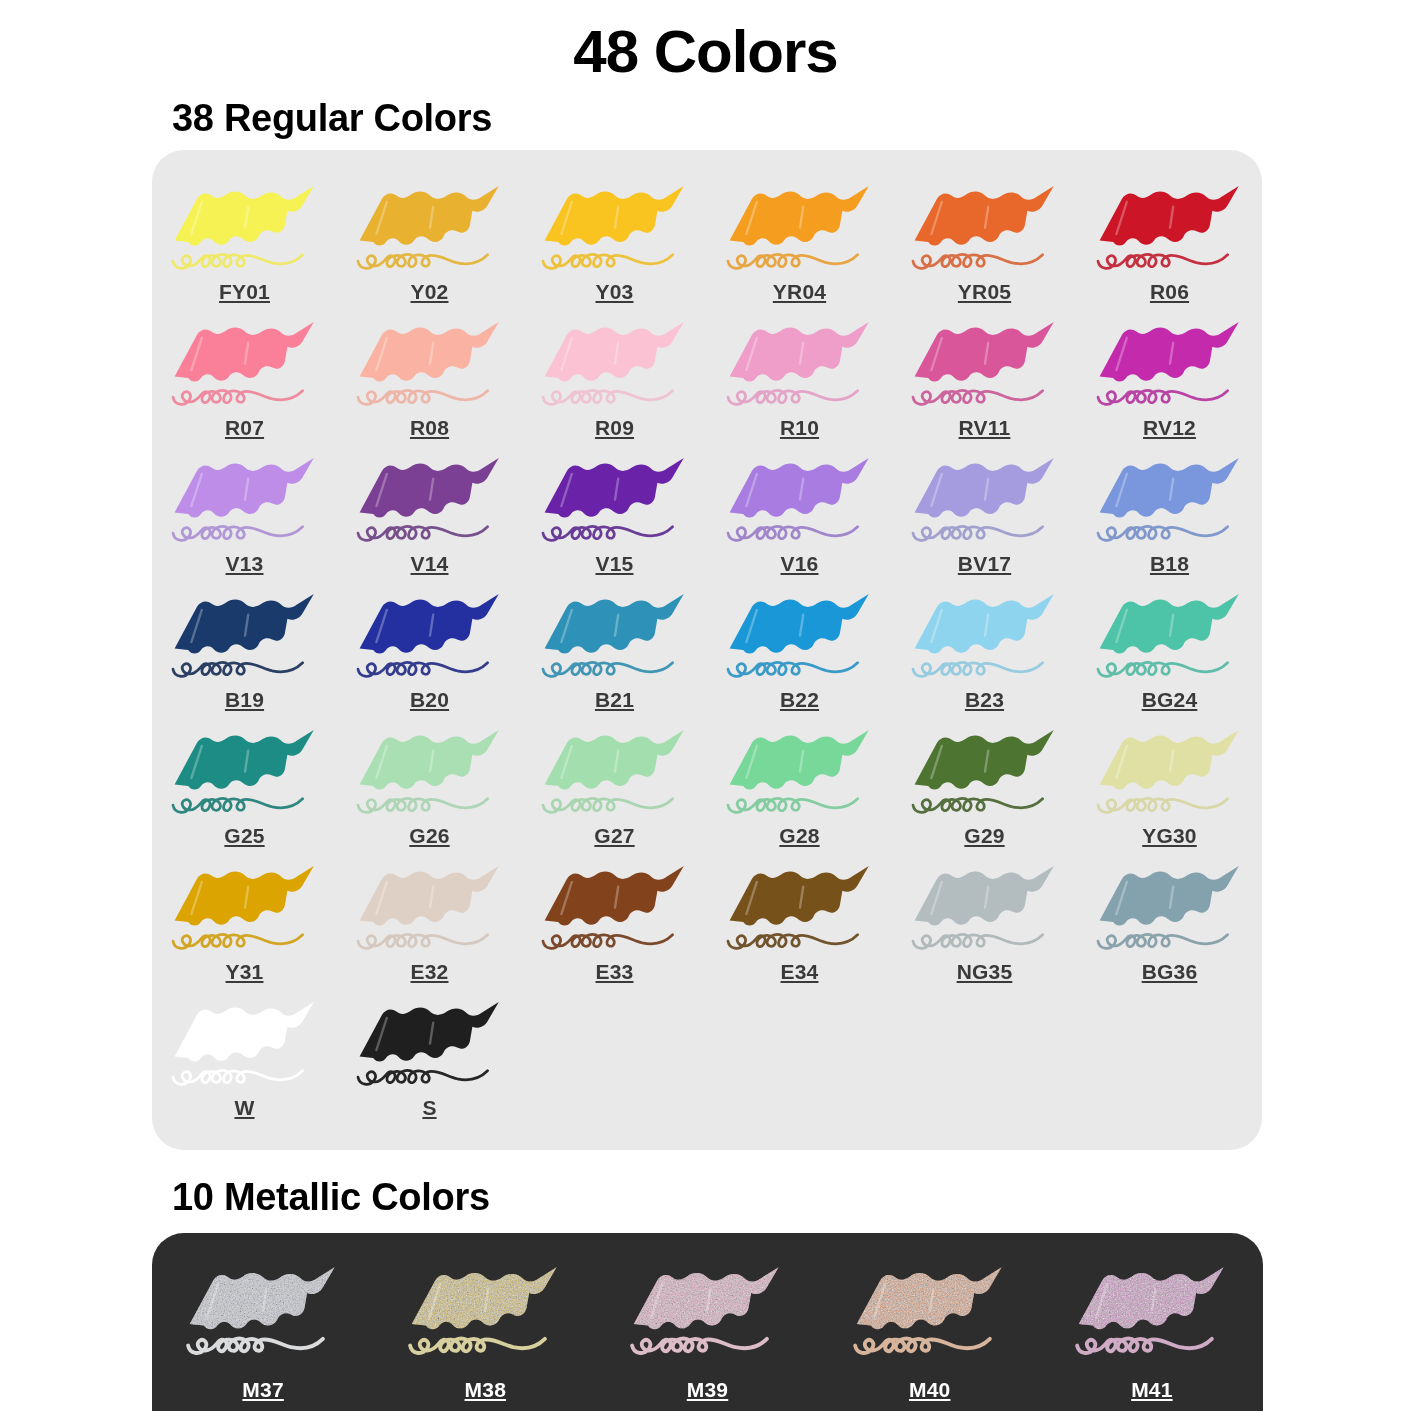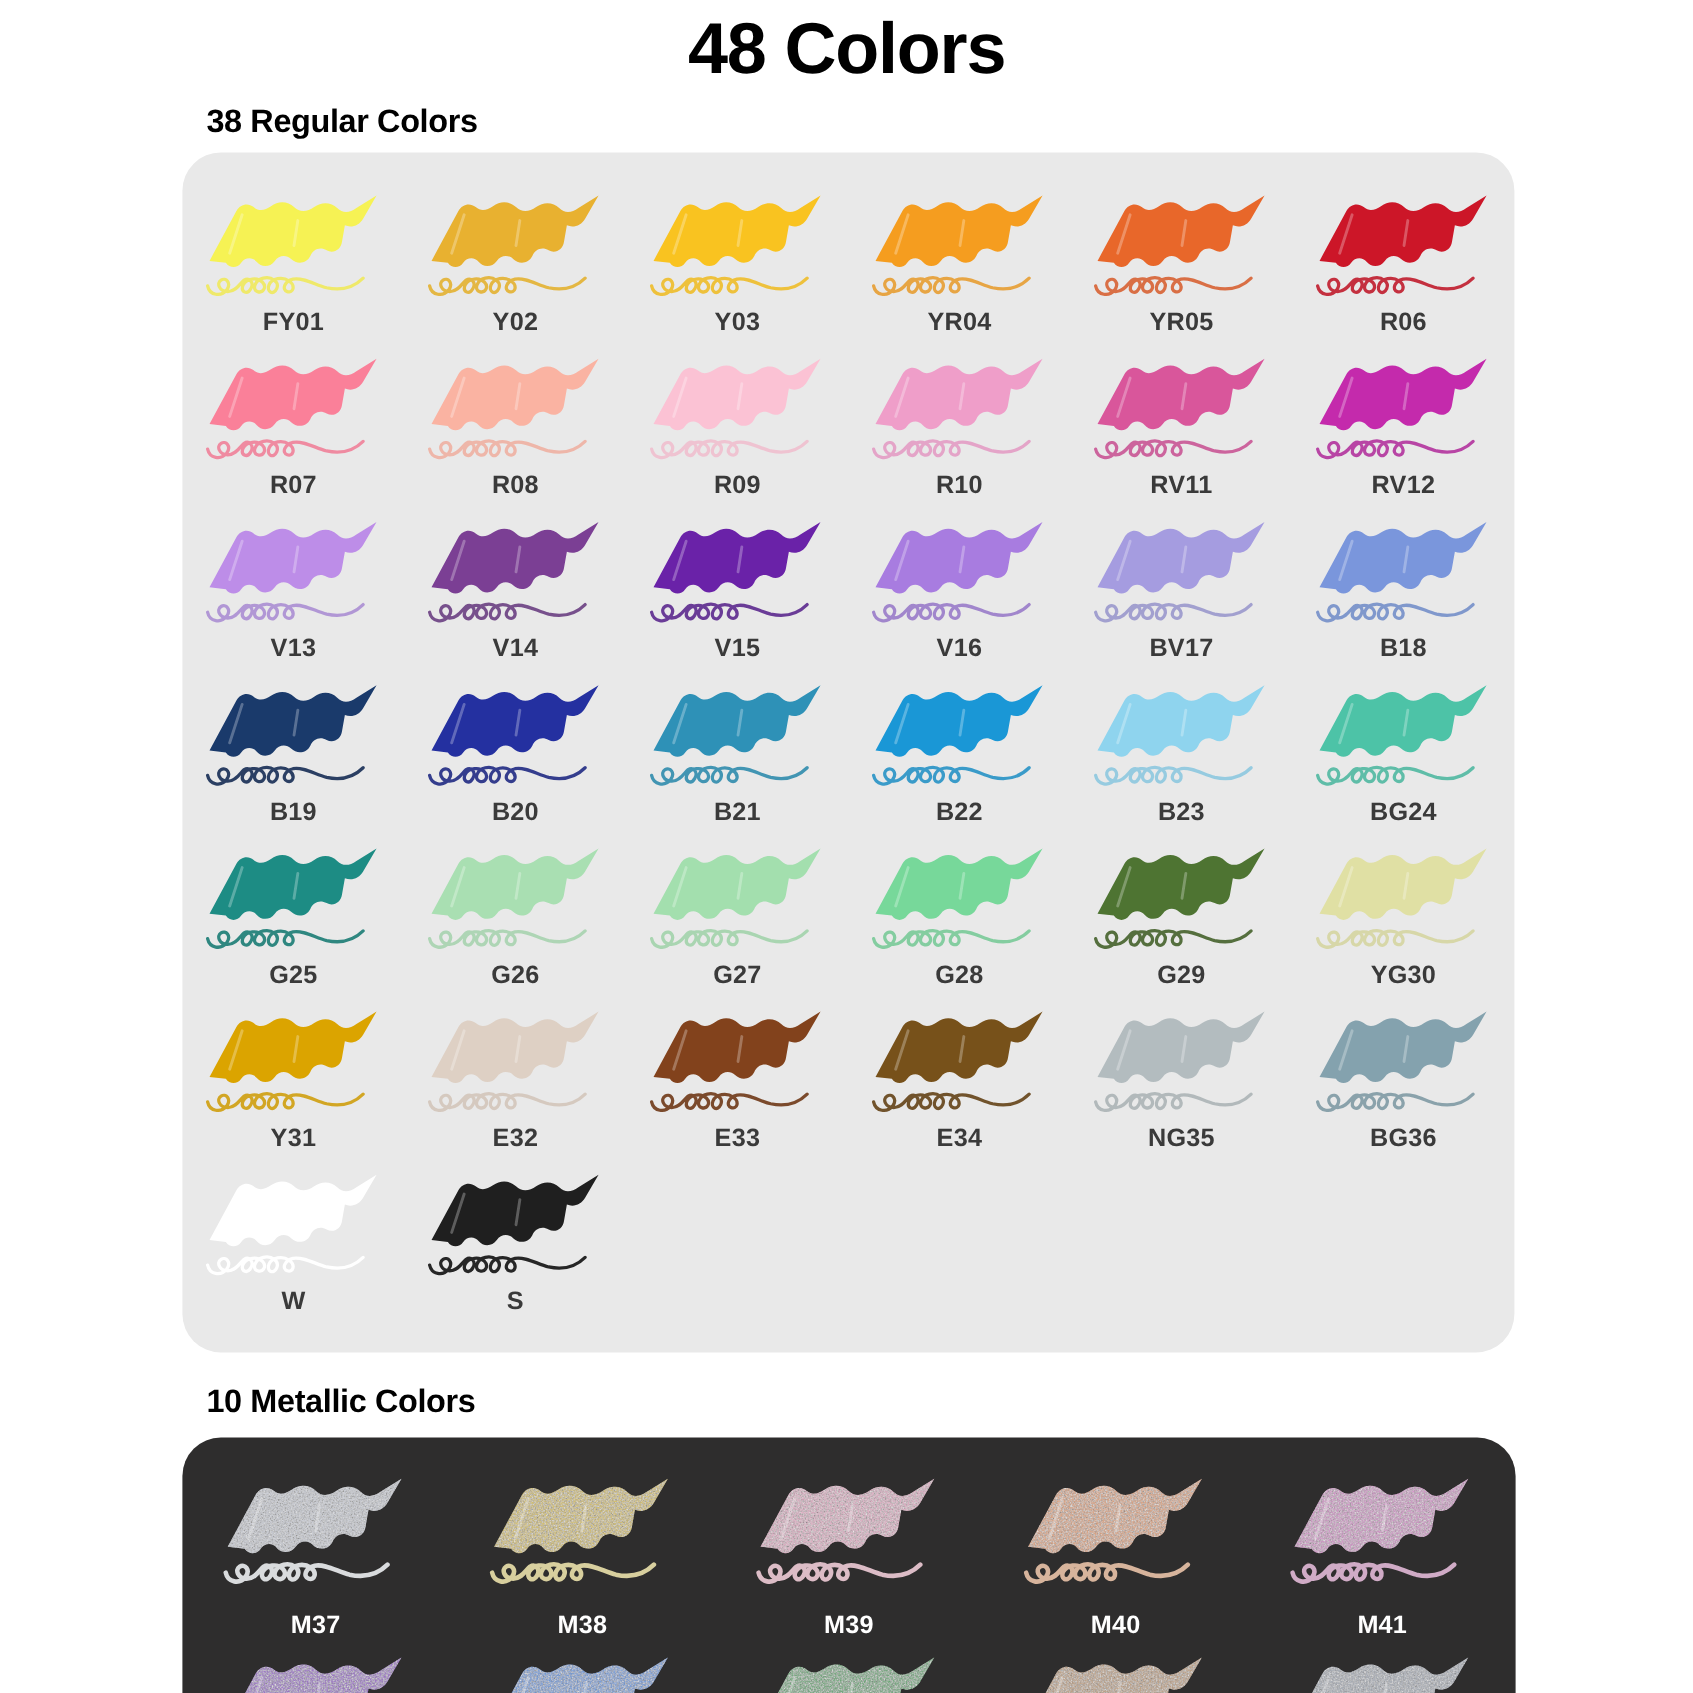--- a/index.html
+++ b/index.html
@@ -17,26 +17,26 @@
     position: relative;
   }
 
   
   #main-title {
     text-align: center;
     font-size: 60px;
     font-weight: bold;
     letter-spacing: -1px;
     margin: 0;
-    padding-top: 9px;
+    padding-top: 20px;
     color: #000000;
     line-height: 1.05;
   }
   .section-heading {
-    font-size: 27px;
+    font-size: 38px;
     font-weight: bold;
     color: #000000;
     margin: 0;
     padding: 0 0 0 172px;
     letter-spacing: -0.3px;
   }
   #regular-heading { padding-top: 14px; }
   #metallic-heading { padding-top: 26px; }
 
   
@@ -87,20 +87,21 @@
   #regular-grid .swatch-art { width: 160px; height: 100px; }
   #metallic-grid .swatch-art { width: 176px; height: 104px; }
 
   .swatch-label {
     font-size: 21px;
     font-weight: bold;
     color: #3a3a3a;
     letter-spacing: 0.2px;
     margin-top: 2px;
     text-align: center;
+    text-decoration: underline;
   }
   #metallic-grid .swatch-label {
     color: #ffffff;
     font-size: 21px;
     margin-top: 15px;
   }
 </style>
 </head>
 <body>
 

